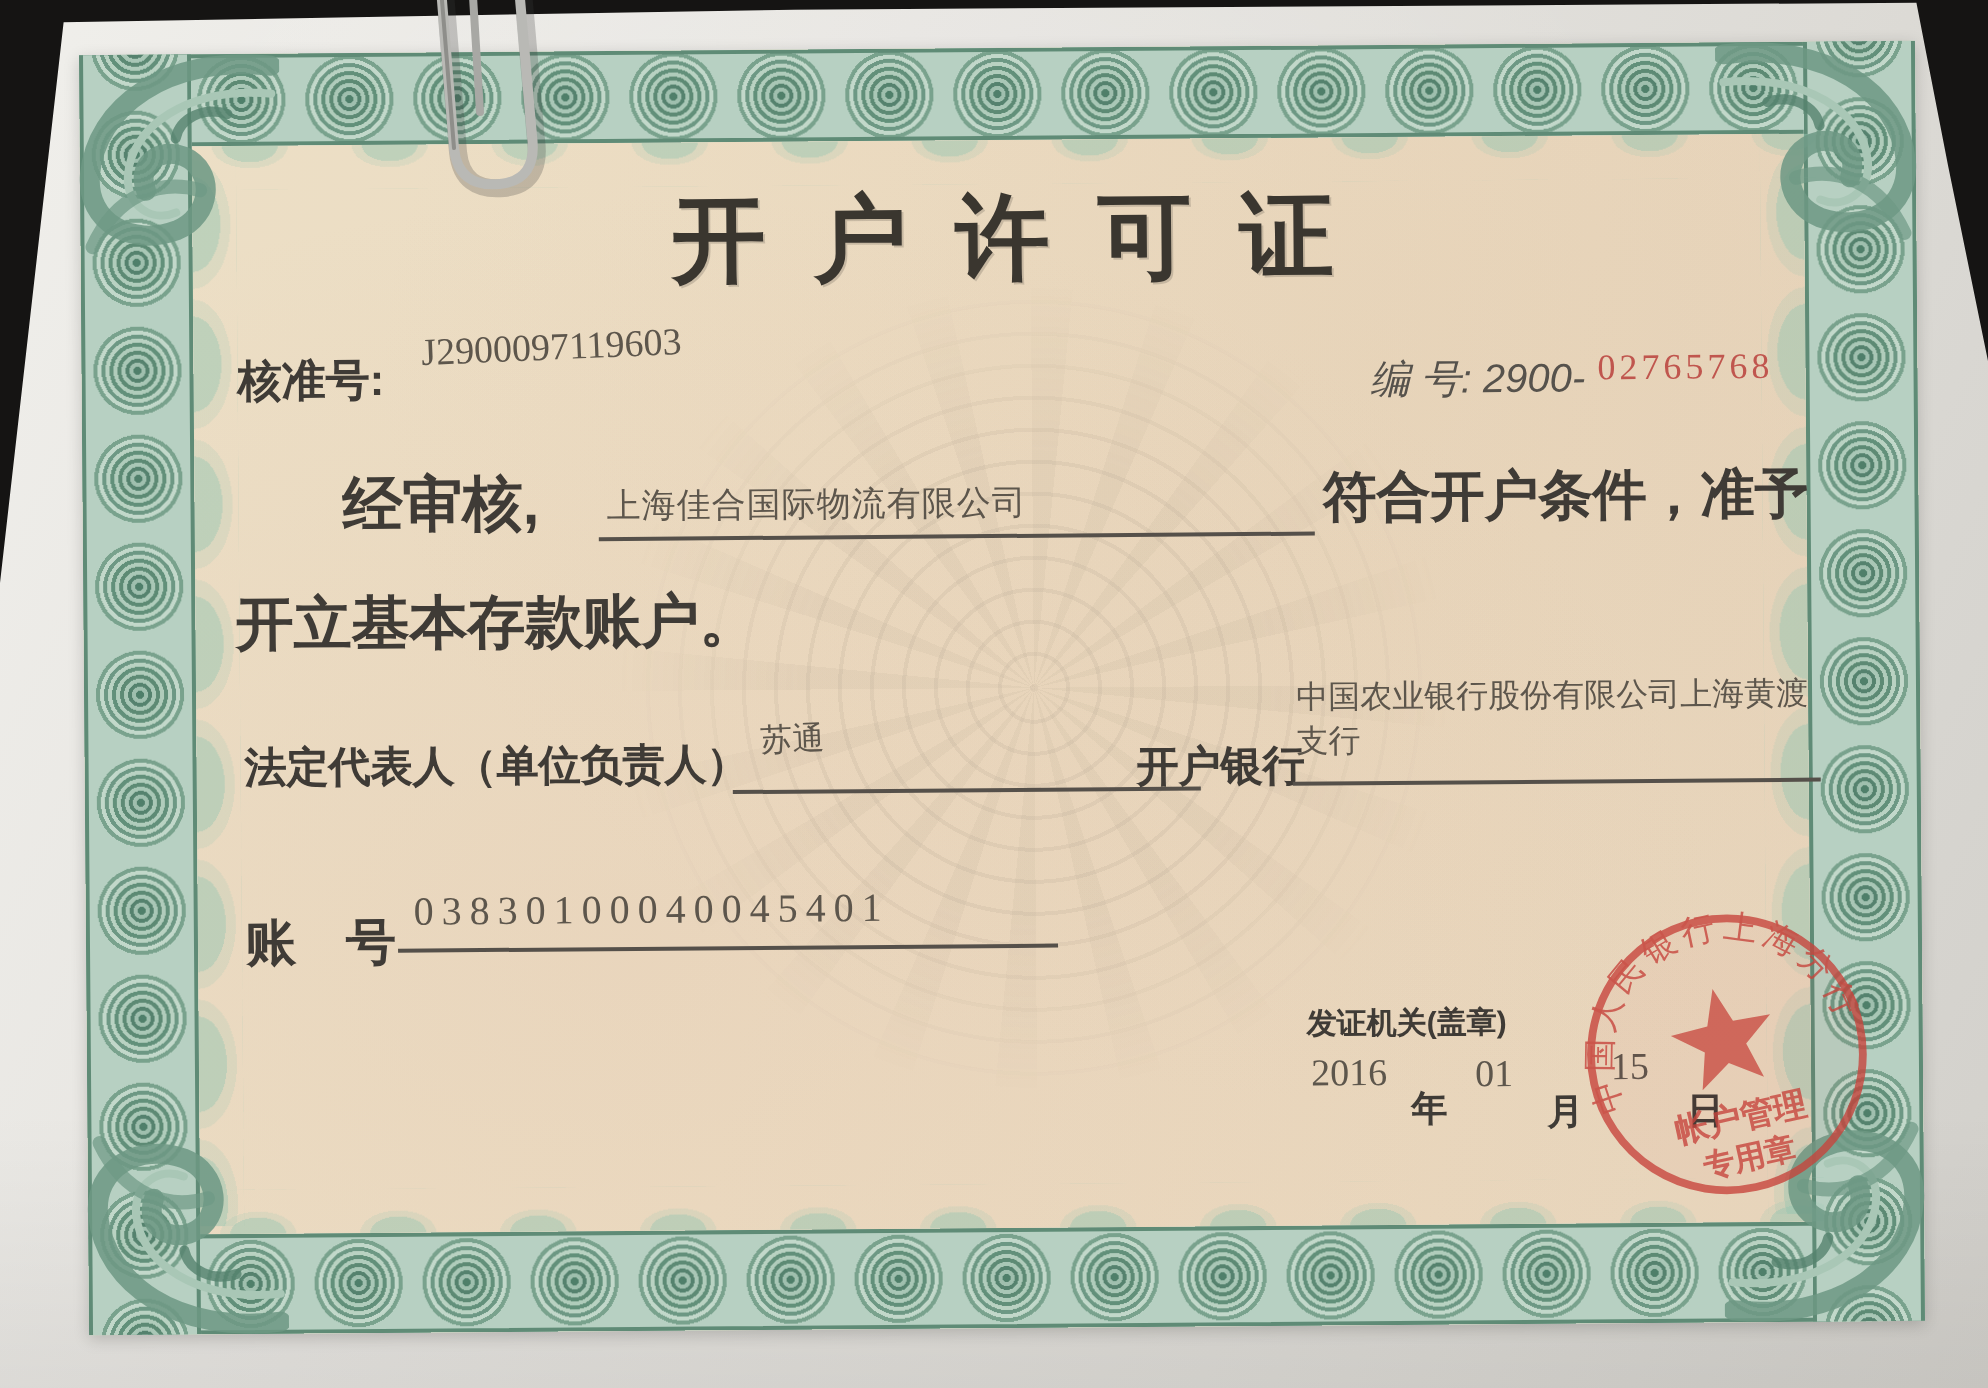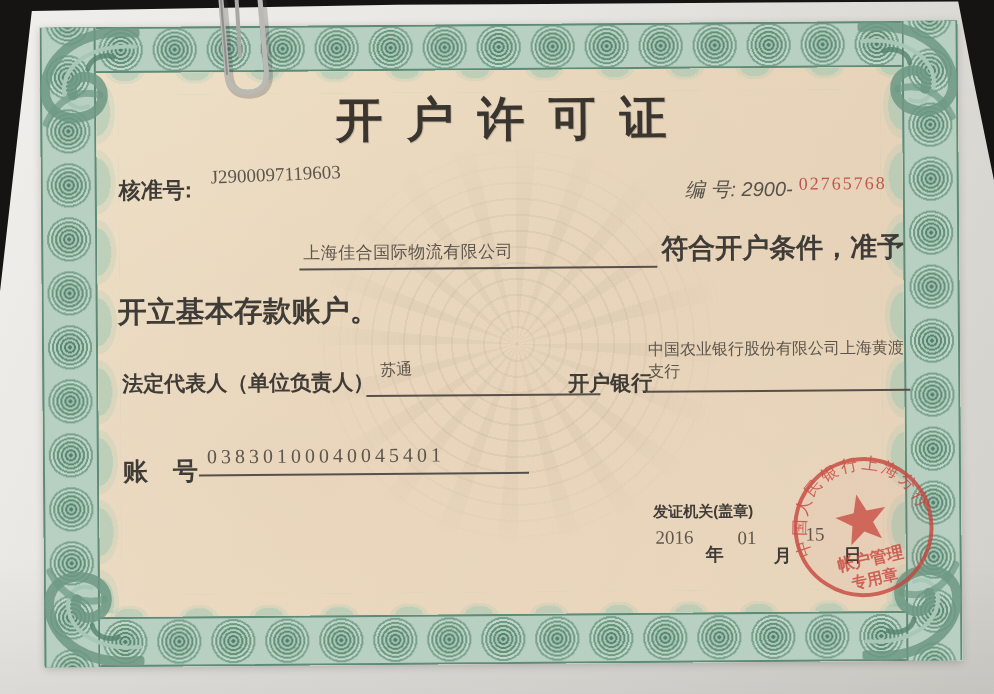--- a/index.html
+++ b/index.html
@@ -128,20 +128,21 @@
 
     <div class="watermark"></div>
 
     <div class="t title">开户许可证</div>
 
     <div class="t sans" style="left:78px;top:149px;font-size:22px;font-weight:bold;">核准号:</div>
     <div class="t val" style="left:170px;top:138px;font-size:19px;transform:rotate(-2deg);">J2900097119603</div>
     <div class="t sans" style="left:644px;top:154px;font-size:20px;color:#56524c;font-style:italic;">编 号: 2900-</div>
     <div class="t" style="left:758px;top:152px;font-size:18px;letter-spacing:2px;color:#c0564e;">02765768</div>
 
+    <div class="t sans" style="left:130px;top:206px;font-size:30px;font-weight:bold;">经审核,</div>
     <div class="t val" style="left:262px;top:216px;font-size:17px;letter-spacing:.5px;">上海佳合国际物流有限公司</div>
     <div class="rule" style="left:258px;top:243px;width:358px;"></div>
     <div class="t sans" style="left:620px;top:208px;font-size:27px;font-weight:bold;">符合开户条件，准予</div>
     <div class="t sans" style="left:76px;top:266px;font-size:29px;font-weight:bold;">开立基本存款账户。</div>
 
     <div class="t sans" style="left:80px;top:343px;font-size:21px;font-weight:bold;">法定代表人（单位负责人）</div>
     <div class="t val" style="left:338px;top:335px;font-size:16px;transform:rotate(-2deg);">苏通</div>
     <div class="rule" style="left:324px;top:370px;width:234px;"></div>
     <div class="t sans" style="left:526px;top:346px;font-size:21px;font-weight:bold;">开户银行</div>
     <div class="t val" style="left:606px;top:316px;font-size:16px;width:256px;white-space:normal;line-height:22px;">中国农业银行股份有限公司上海黄渡支行</div>

